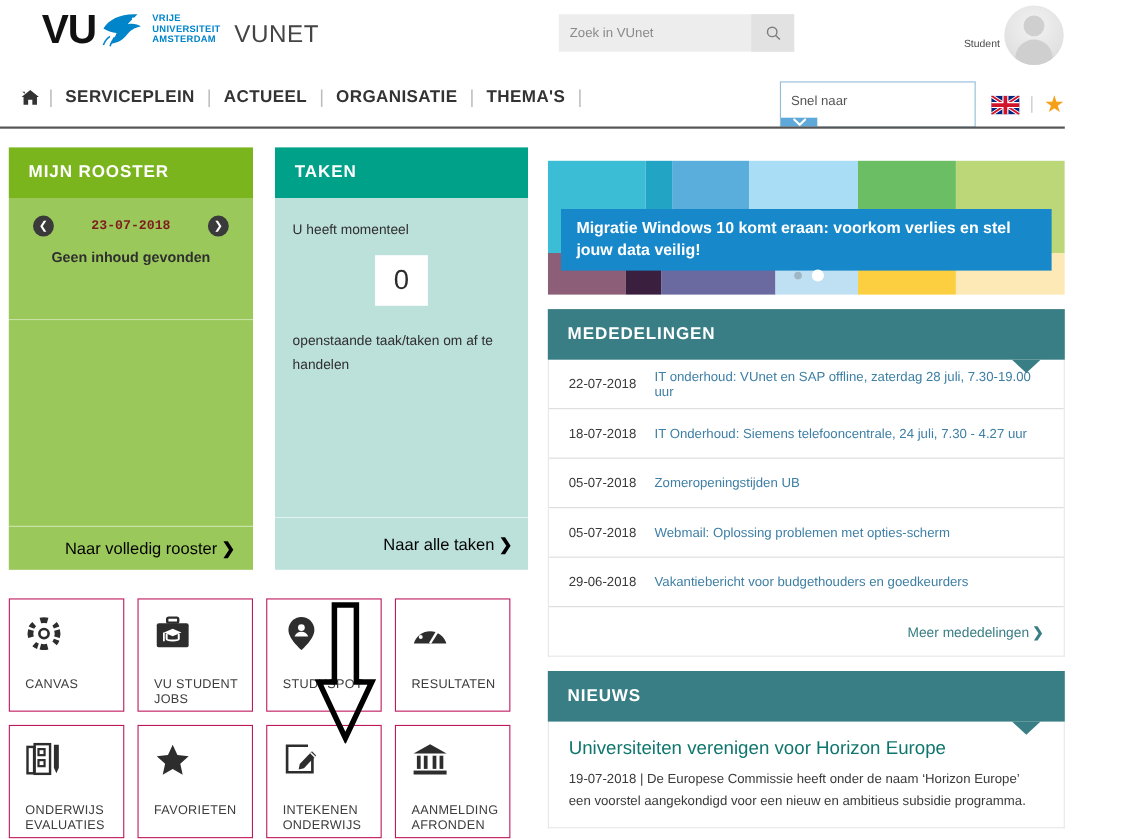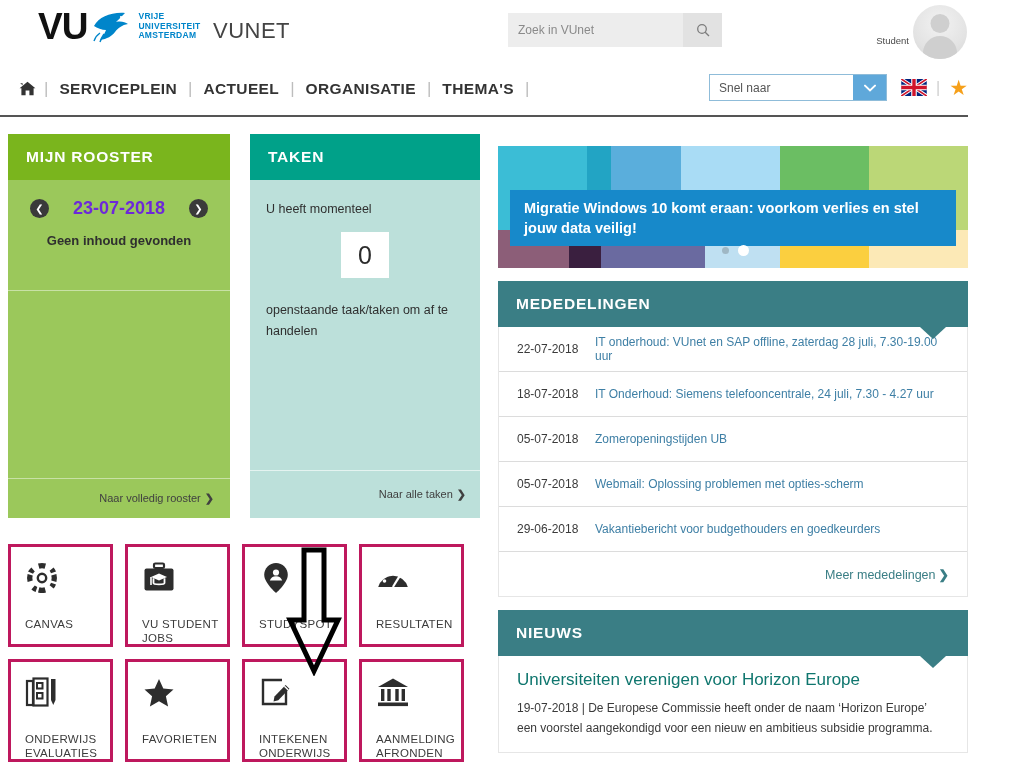--- a/index.html
+++ b/index.html
@@ -42,21 +42,21 @@
                   width:34px; height:30px; border-radius:17px 17px 0 0; background:#cfcfcf; }
 
   
   .navbar { position:relative; height:53px; display:flex; align-items:center; }
   .nav-left { display:flex; align-items:center; padding-left:16px; }
   .nav-home { width:22px; height:18px; display:flex; align-items:center; justify-content:center;}
   .nav-sep { color:#bdbdbd; font-size:17px; margin:0 6px; font-weight:300; }
   .nav-item { font-size:15.5px; font-weight:700; color:#333; letter-spacing:.35px;
               cursor:pointer; padding:0 5px; }
   .nav-right { position:absolute; right:56px; top:12px; display:flex; align-items:center; }
-  .snel { display:flex; width:178px; height:27px; border:1px solid #8fbcd9; background:#fff; }
+  .snel { display:flex; width:178px; height:42px; border:1px solid #8fbcd9; background:#fff;flex-direction:column; }
   .snel-label { flex:1; font-size:12px; color:#555; display:flex; align-items:center;
                 padding-left:9px; }
   .snel-arrow { width:33px; background:#5FA8DA; display:flex; align-items:center;
                 justify-content:center; }
   .flag { width:26px; height:17px; margin-left:14px; position:relative; }
   .star-sep { color:#cfcfcf; margin:0 9px; font-size:16px; }
   .star { color:#F6A01A; font-size:21px; line-height:1; }
 
   .hdr-rule { position:absolute; left:0; top:115px; width:968px; height:2px; background:#555; }
 
@@ -79,29 +79,29 @@
   .rooster-head { background:#7AB51D; }
   .rooster-head .notch { border-top:12px solid #7AB51D; }
   .rooster-body { background:#9BC85B; height:338px; position:relative; }
   .rooster-top { height:76px; position:relative; }
   .date-row { display:flex; align-items:center; justify-content:center; padding-top:18px;
               position:relative; }
   .circ-btn { width:19px; height:19px; border-radius:50%; background:#3a3a3a; color:#fff;
               font-size:10px; display:flex; align-items:center; justify-content:center;
               position:absolute; cursor:pointer; }
   .circ-prev { left:22px; } .circ-next { right:22px; }
-  .date-txt { font-size:18px; font-weight:700; color:#6d28d9; }
+  .date-txt { font-size:12px; font-weight:700; color:#7f1d1d;font-family:Liberation Mono, monospace; }
   .no-content { text-align:center; font-size:13px; font-weight:700; color:#2f2f2f;
                 padding-top:14px; }
   .rooster-div { position:absolute; left:0; right:0; top:110px; height:1px;
                  background:rgba(255,255,255,.45); }
   .rooster-foot { position:absolute; left:0; right:0; bottom:0; height:40px;
                   border-top:1px solid rgba(255,255,255,.45); display:flex;
                   align-items:center; justify-content:flex-end; padding-right:16px; }
-  .foot-link { font-size:11px; color:#404040; font-weight:400; cursor:pointer;text-align:right; }
+  .foot-link { font-size:15px; color:#000000; font-weight:400; cursor:pointer;text-align:right; }
   .foot-link b { font-weight:700; margin-left:4px; }
 
   
   .taken-head { background:#00A189; }
   .taken-head .notch { border-top:12px solid #00A189; }
   .taken-body { background:#BCE0DA; height:338px; position:relative; }
   .taken-line1 { font-size:12.5px; color:#2f2f2f; padding:22px 0 0 16px; }
   .count-box { width:48px; height:46px; background:#fff; margin:16px auto 0 auto;
                display:flex; align-items:center; justify-content:center;
                font-size:25px; color:#2b2b2b; }
@@ -110,21 +110,21 @@
                 border-top:1px solid rgba(255,255,255,.6); display:flex;
                 align-items:center; justify-content:flex-end; padding-right:14px; }
 
   
   .big-arrow { position:absolute; left:286px; top:420px; width:56px; height:130px;
                z-index:30; pointer-events:none; }
 
   
   .tiles { position:absolute; left:8px; top:418px; width:474px;
            display:flex; flex-wrap:wrap; gap:12px; }
-  .tile { width:105px; height:103px; background:#fff; border:3px solid #be185d;
+  .tile { width:105px; height:103px; background:#fff; border:1px solid #be185d;
           padding:14px 0 0 14px; cursor:pointer; position:relative; }
   .tile .ic { height:42px; display:flex; align-items:flex-start; }
   .tile .lbl { font-size:11.5px; color:#3c3c3c; letter-spacing:.3px; line-height:14px;
                margin-top:14px; }
 
   
   .banner { position:relative; width:470px; height:122px; overflow:hidden; }
   .mos { position:absolute; left:0; right:0; display:flex; }
   .mos.top { top:0; height:84px; }
   .mos.bot { bottom:0; height:38px; }

